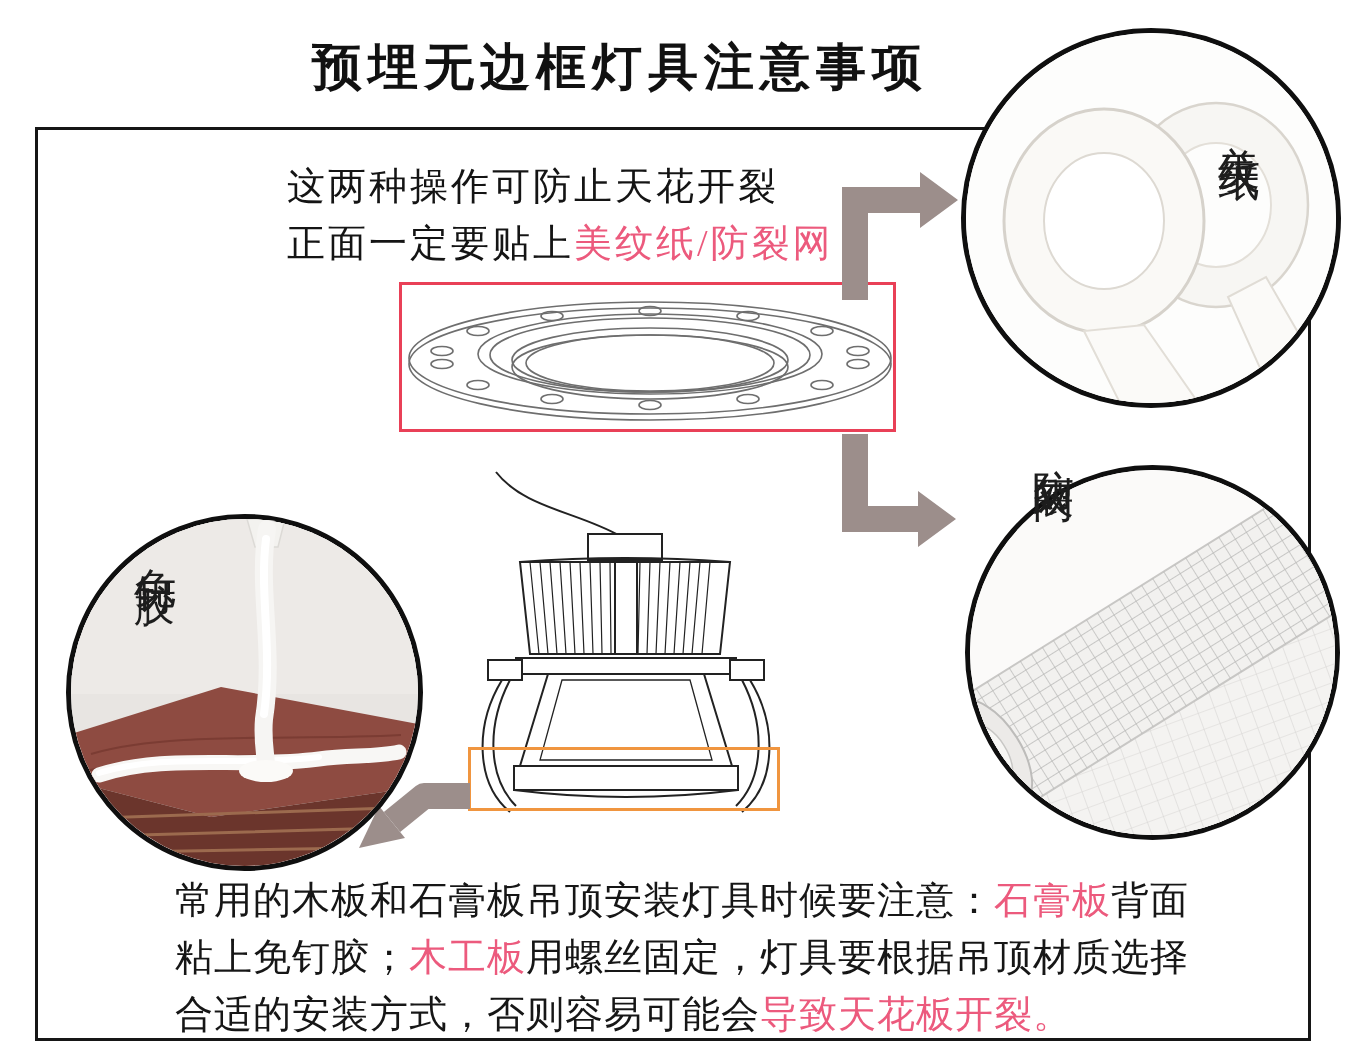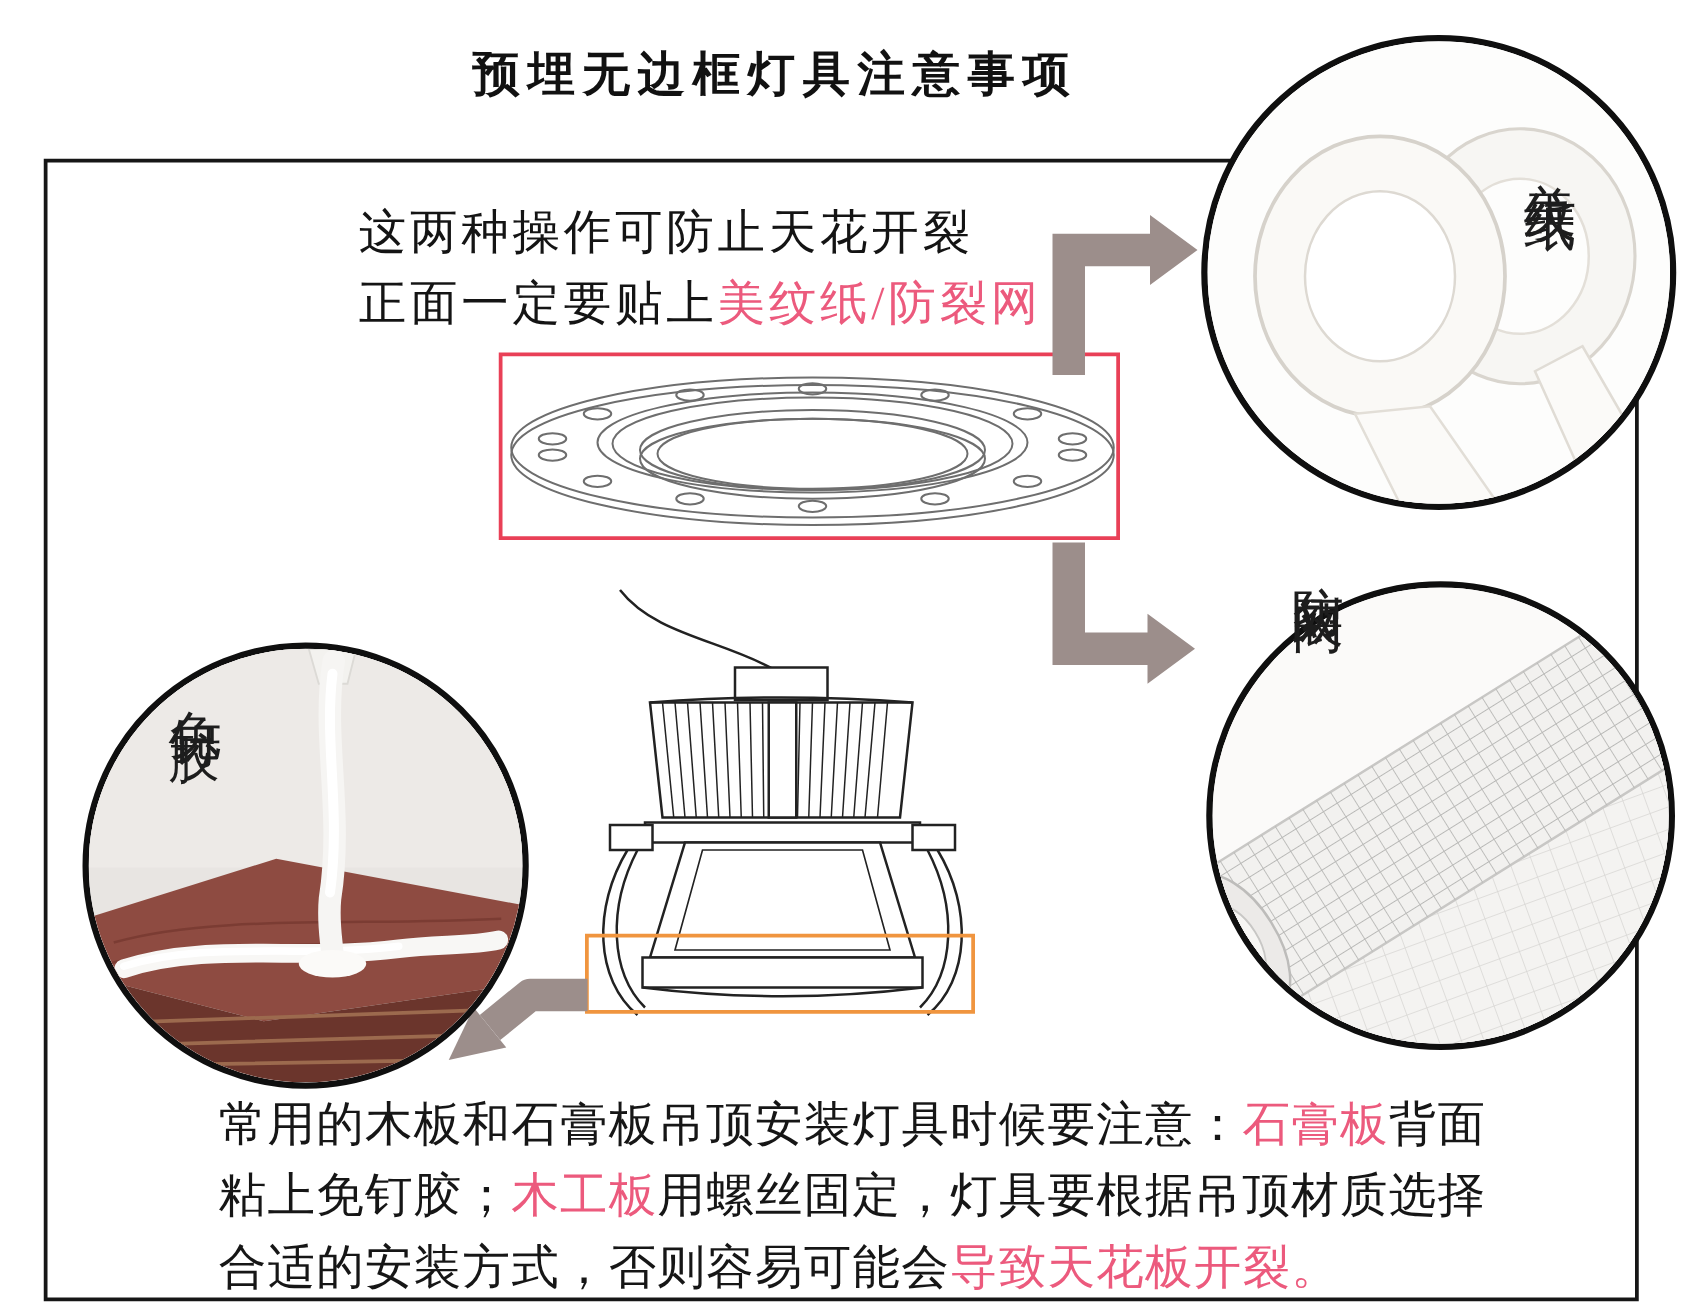--- a/index.html
+++ b/index.html
@@ -8,21 +8,21 @@
     --orange_box:#f0953f;
     --arrow:#9c8e8b;
     --ink:#1a1a1a;
   }
   *{margin:0;padding:0;box-sizing:border-box;}
   html,body{width:1350px;height:1050px;background:#fff;overflow:hidden;}
   body{font-family:"Liberation Serif","DejaVu Serif",serif;color:var(--ink);position:relative;}
   .page{position:absolute;inset:0;width:1350px;height:1050px;}
 
   .title{position:absolute;top:34px;left:0;width:1240px;text-align:center;
-         font-size:38px;font-weight:700;letter-spacing:6px;color:#111;}
+         font-size:50px;font-weight:700;letter-spacing:6px;color:#111;}
 
   .main-box{position:absolute;left:35px;top:127px;width:1276px;height:914px;
             border:3px solid #161616;background:#fff;}
 
   .top-note{position:absolute;left:287px;top:158px;font-size:38px;line-height:57px;
             letter-spacing:3px;color:#141414;z-index:3;}
   .hl{color:var(--highlight);}
 
   .red-rect{position:absolute;left:399px;top:282px;width:497px;height:150px;
             border:3px solid var(--red_box);z-index:4;background:transparent;}

